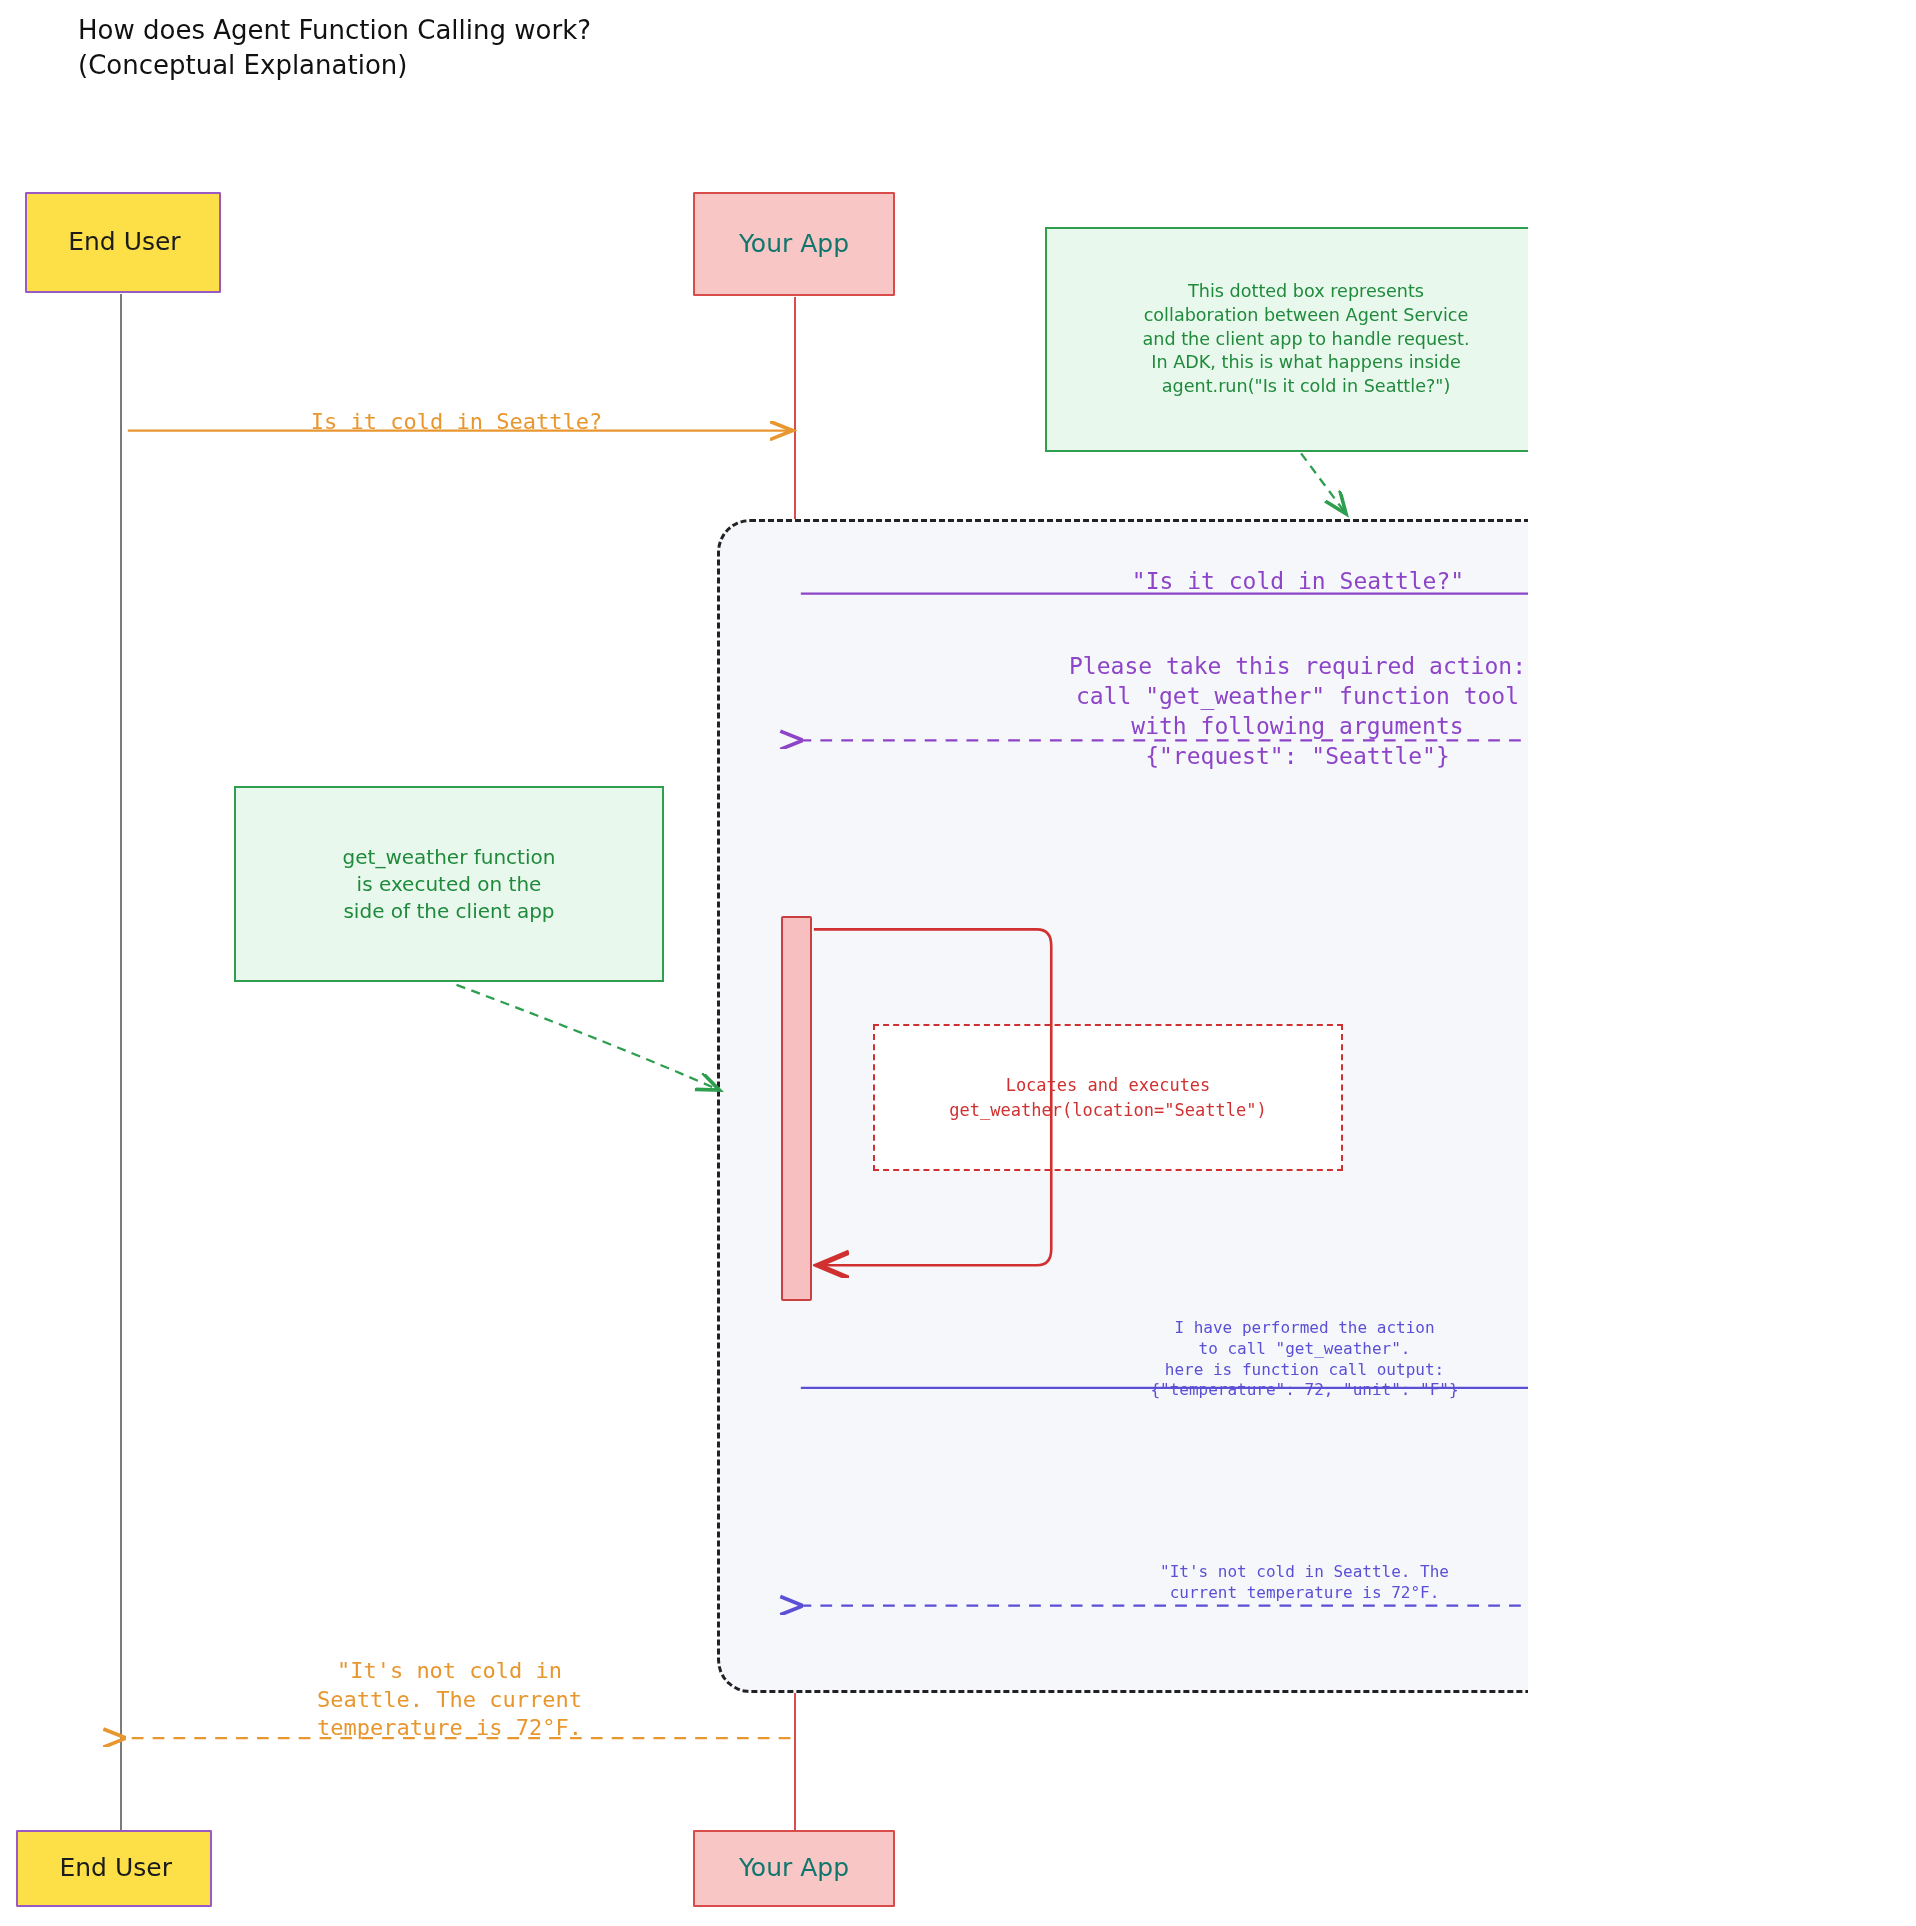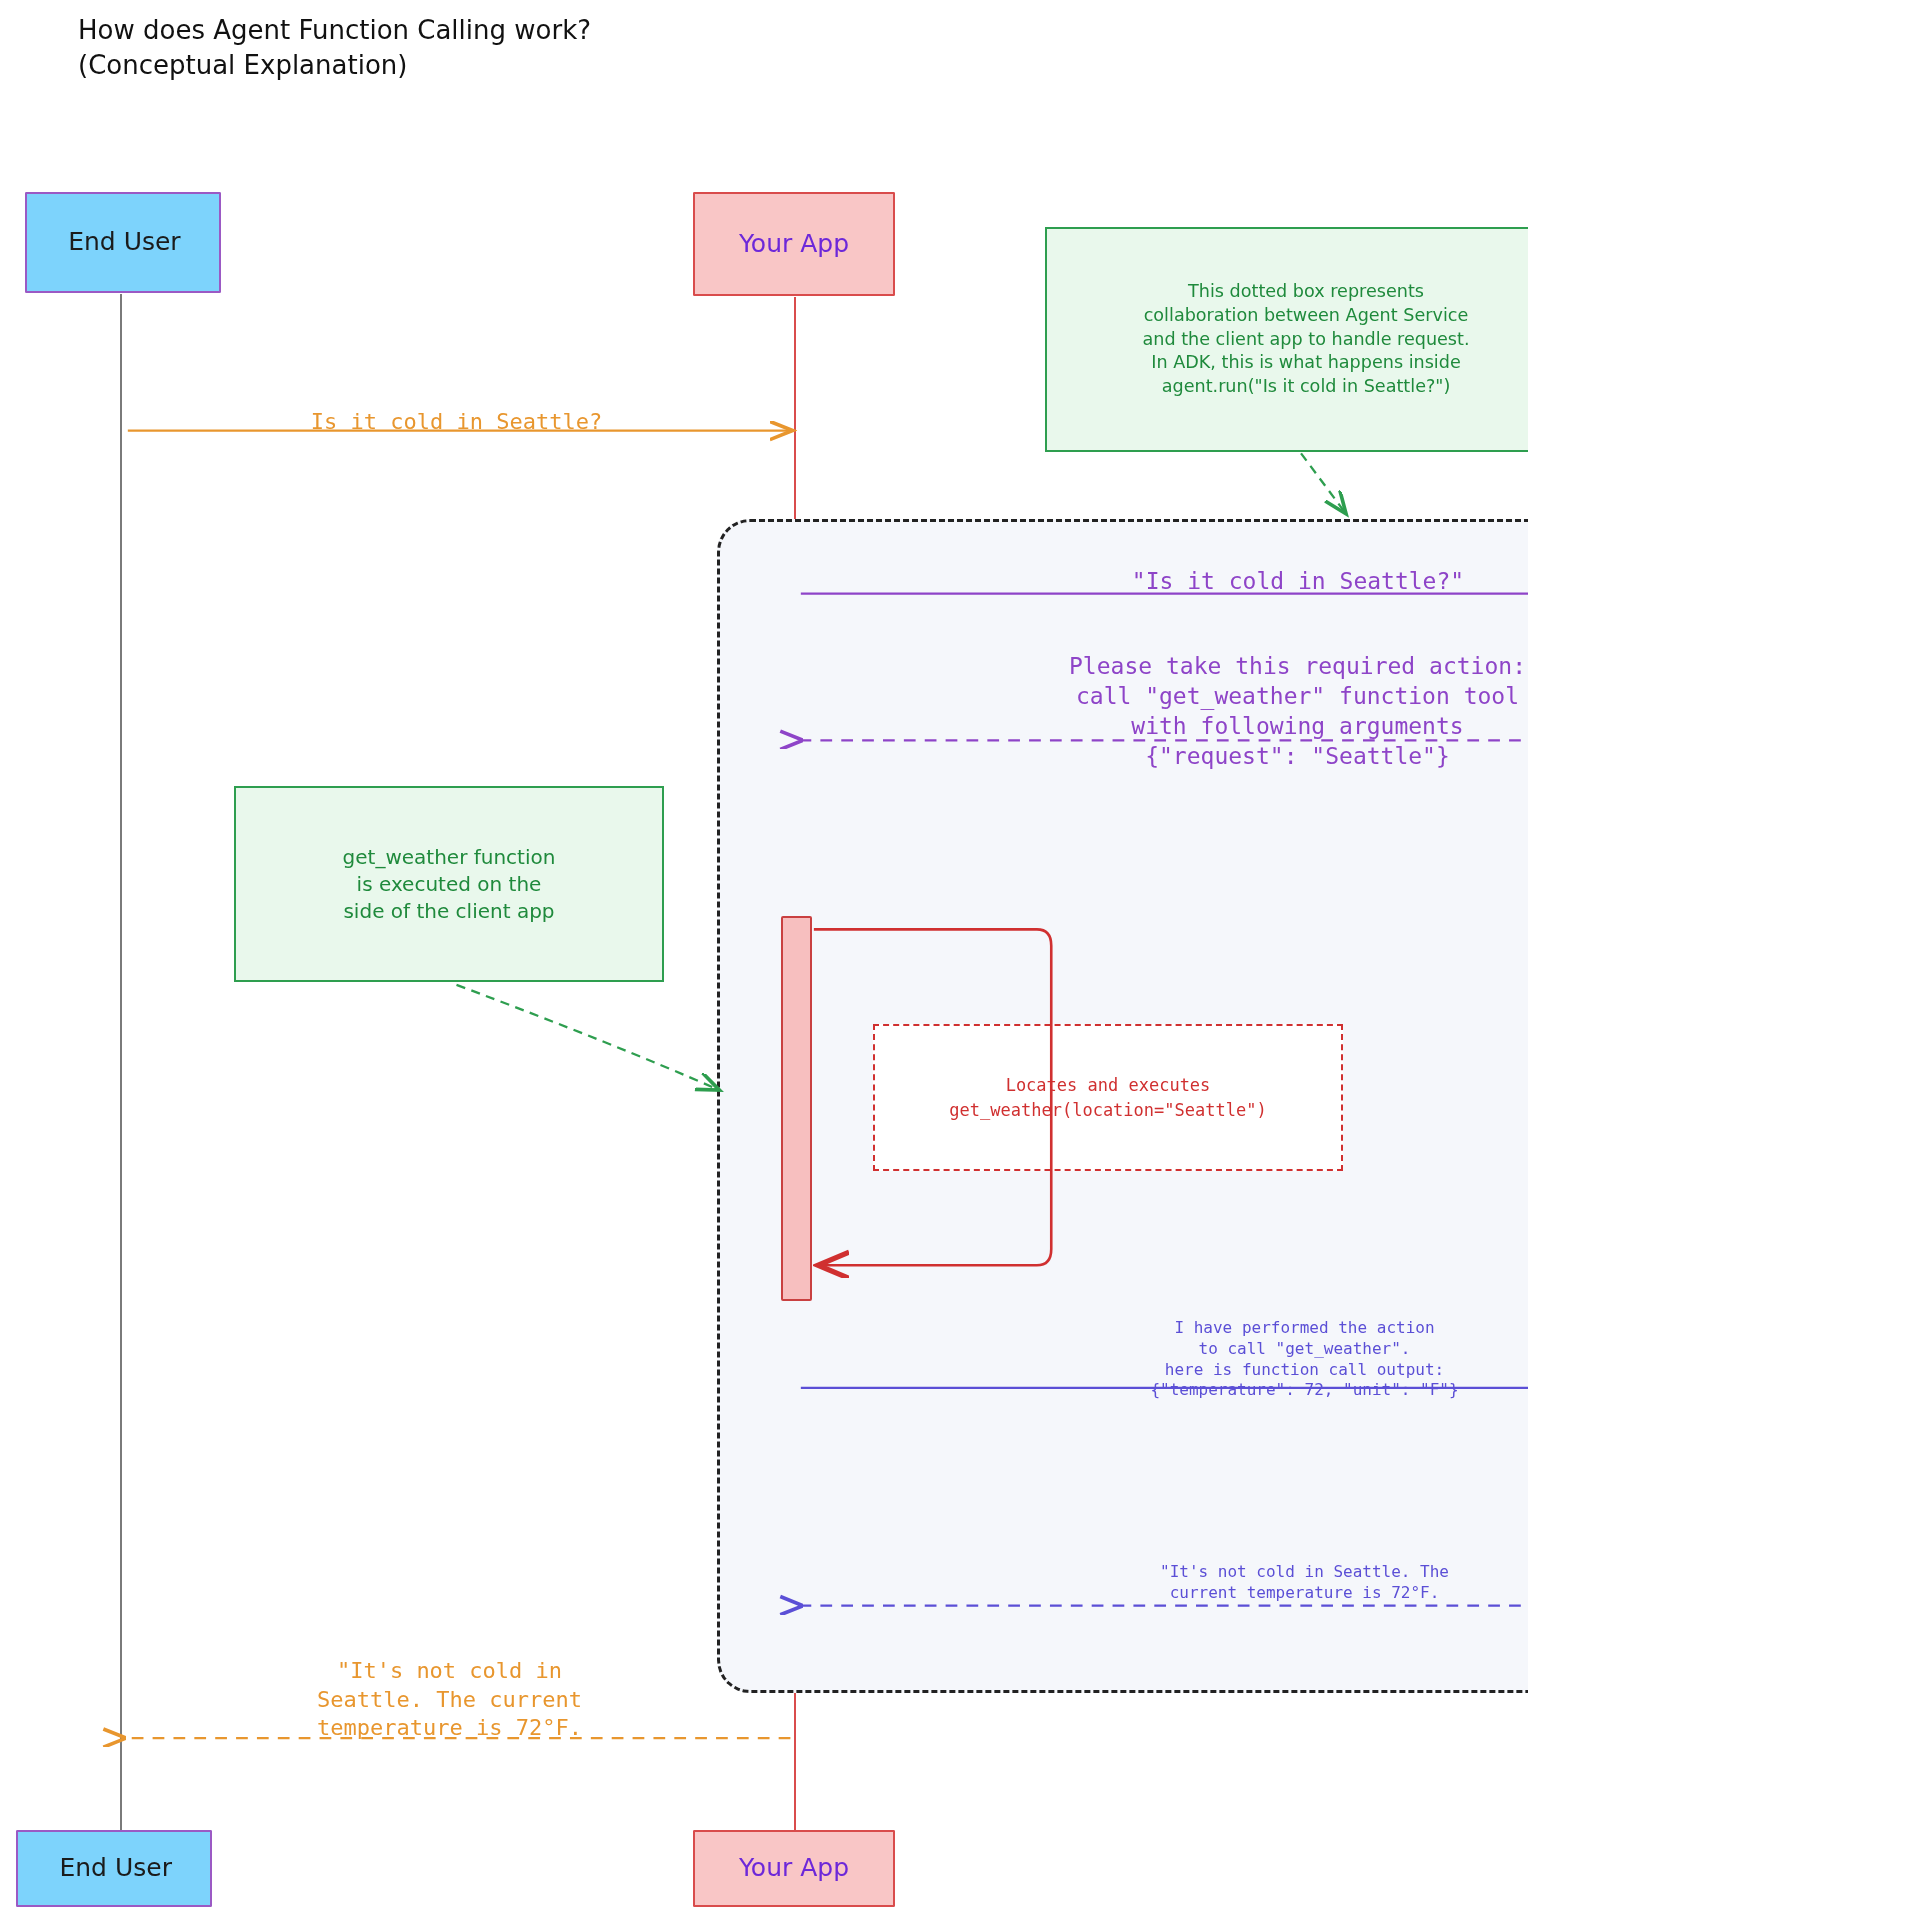--- a/index.html
+++ b/index.html
@@ -38,29 +38,29 @@
     align-items: center;
     justify-content: center;
     text-align: center;
     font-size: 25px;
     line-height: 1.15;
     border-radius: 1.3px;
     white-space: pre-line;
     padding: 2.6px 5.2px;
   }
   .actor-user {
-    background: #7dd3fc;
+    background: #fde047;
     border: 2px solid #9b59c4;
     color: #1b1b1b;
     padding-left: 8px;
   }
   .actor-app {
     background: #f9c6c6;
     border: 2px solid #d94c4c;
-    color: #6d28d9;
+    color: #0f766e;
   }
   .actor-agent {
     background: #9ed0f5;
     border: 2px solid #2b7fd4;
     color: #1b1b1b;
   }
 
   
   .lifeline {
     width: 2px;

